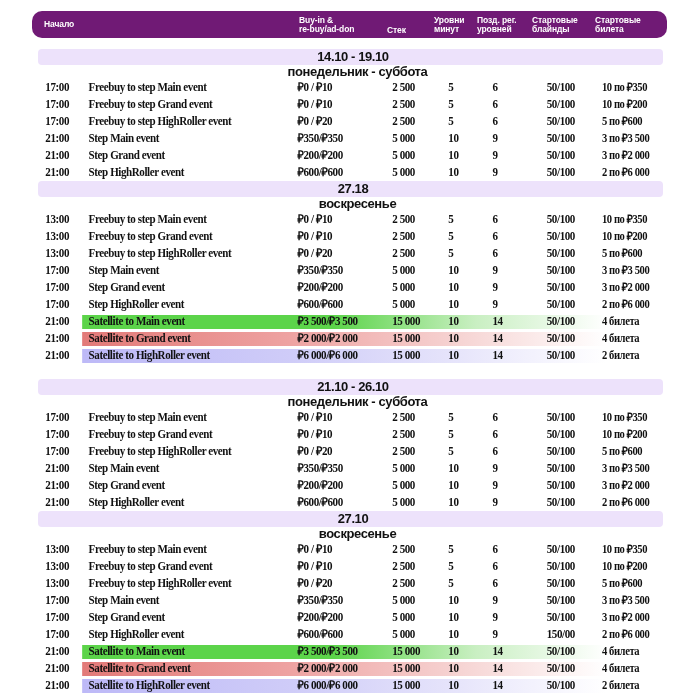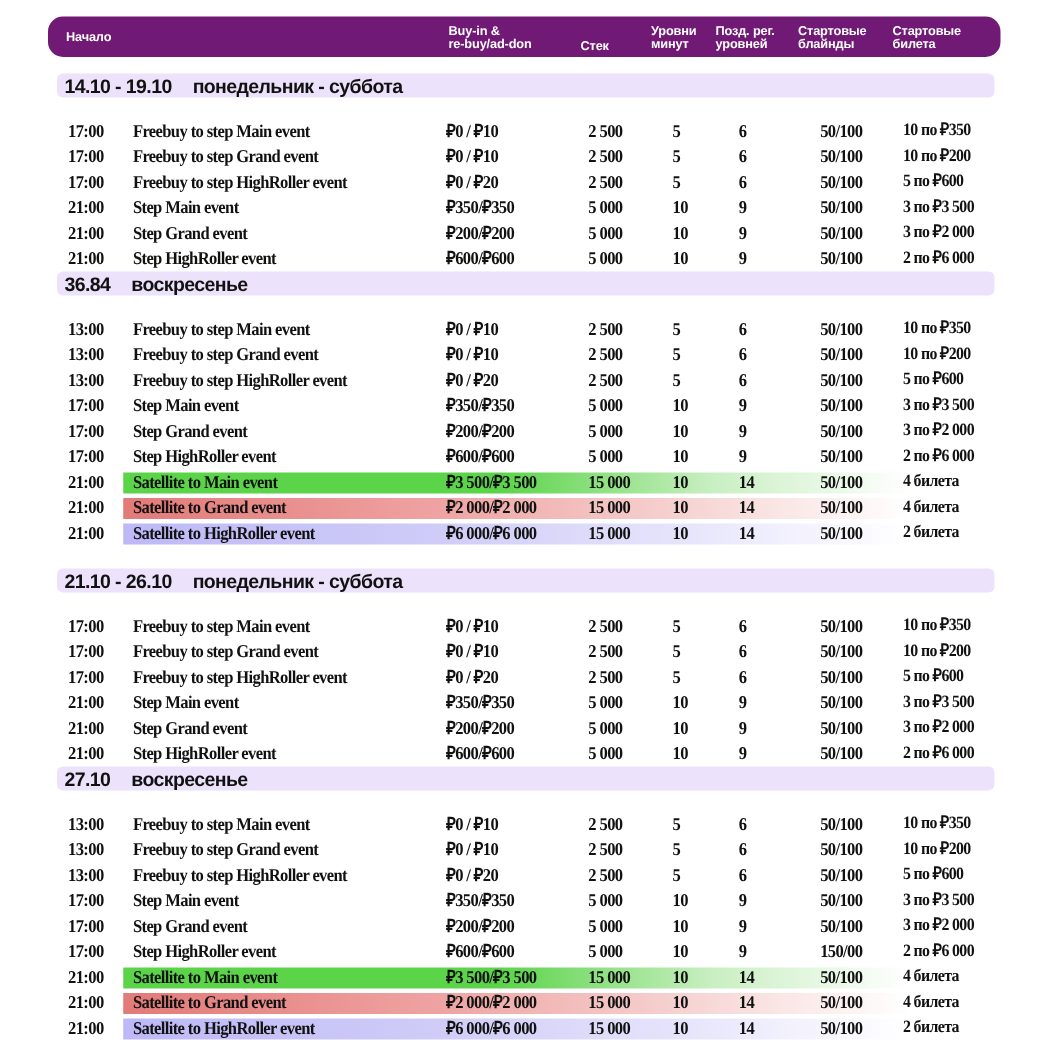--- a/index.html
+++ b/index.html
@@ -5,21 +5,21 @@
   html, body { margin: 0; padding: 0; background: #ffffff; }
   body { width: 700px; height: 700px; overflow: hidden; position: relative;
          font-family: "Liberation Sans", sans-serif; color: #111; }
   .header { position: absolute; left: 32px; top: 11px; width: 635px; height: 27px;
             background: #701a75; border-radius: 10px; color: #fff;
             font-family: "Liberation Sans", sans-serif; font-weight: bold; font-size: 8.5px;
             letter-spacing: -0.1px; }
   .header .h { position: absolute; top: 0; height: 27px; display: flex; align-items: center; line-height: 9px; }
   .section { position: absolute; left: 38px; width: 625px; }
   .sec-title { height: 16px; background: #ede2fb; border-radius: 4px; display: flex; align-items: center;
-               font-weight: bold; font-size: 13px; letter-spacing: -0.4px; }
+               font-weight: bold; font-size: 13px; letter-spacing: -0.4px; flex-direction: column; }
   .sec-title .date { margin-left: 5px; }
   .sec-title .days { margin-left: 14px; }
   .row { position: relative; height: 17px; font-size: 12px; font-weight: bold; letter-spacing: -0.45px;
          transform: scaleX(0.92); transform-origin: left center; width: 679px; }
   .row .c { position: absolute; top: 0; height: 17px; line-height: 17px; white-space: nowrap; }
   .row .bg { position: absolute; top: 2px; height: 14px; left: 48px; width: 570px; }
   .bg.green { background: linear-gradient(to right, #5cd44a 0%, #5cd44a 48%, #c9efc2 75%, #ffffff 100%); }
   .bg.red { background: linear-gradient(to right, #e27a78 0%, #eea3a2 40%, #f6d4d3 72%, #ffffff 100%); }
   .bg.blue { background: linear-gradient(to right, #bdb9f7 0%, #cfccf8 40%, #e7e5fb 72%, #ffffff 100%); }
   .c.time { left: 8px; }
@@ -123,21 +123,21 @@
           <span class="c stack">5 000</span>
           <span class="c lvl">10</span>
           <span class="c late">9</span>
           <span class="c blinds">50/100</span>
           <span class="c gar">2 по ₽6 000</span>
         </div>
       </div>
     </div>
     <div class="section" style="top: 181px;">
       <div class="sec-title">
-        <span class="date">36.84</span>
+        <span class="date">27.18</span>
         <span class="days">воскресенье</span>
       </div>
       <div class="rows">
         <div class="row">
           <span class="c time">13:00</span>
           <span class="c name">Freebuy to step Main event</span>
           <span class="c buy">₽0 / ₽10</span>
           <span class="c stack">2 500</span>
           <span class="c lvl">5</span>
           <span class="c late">6</span>

